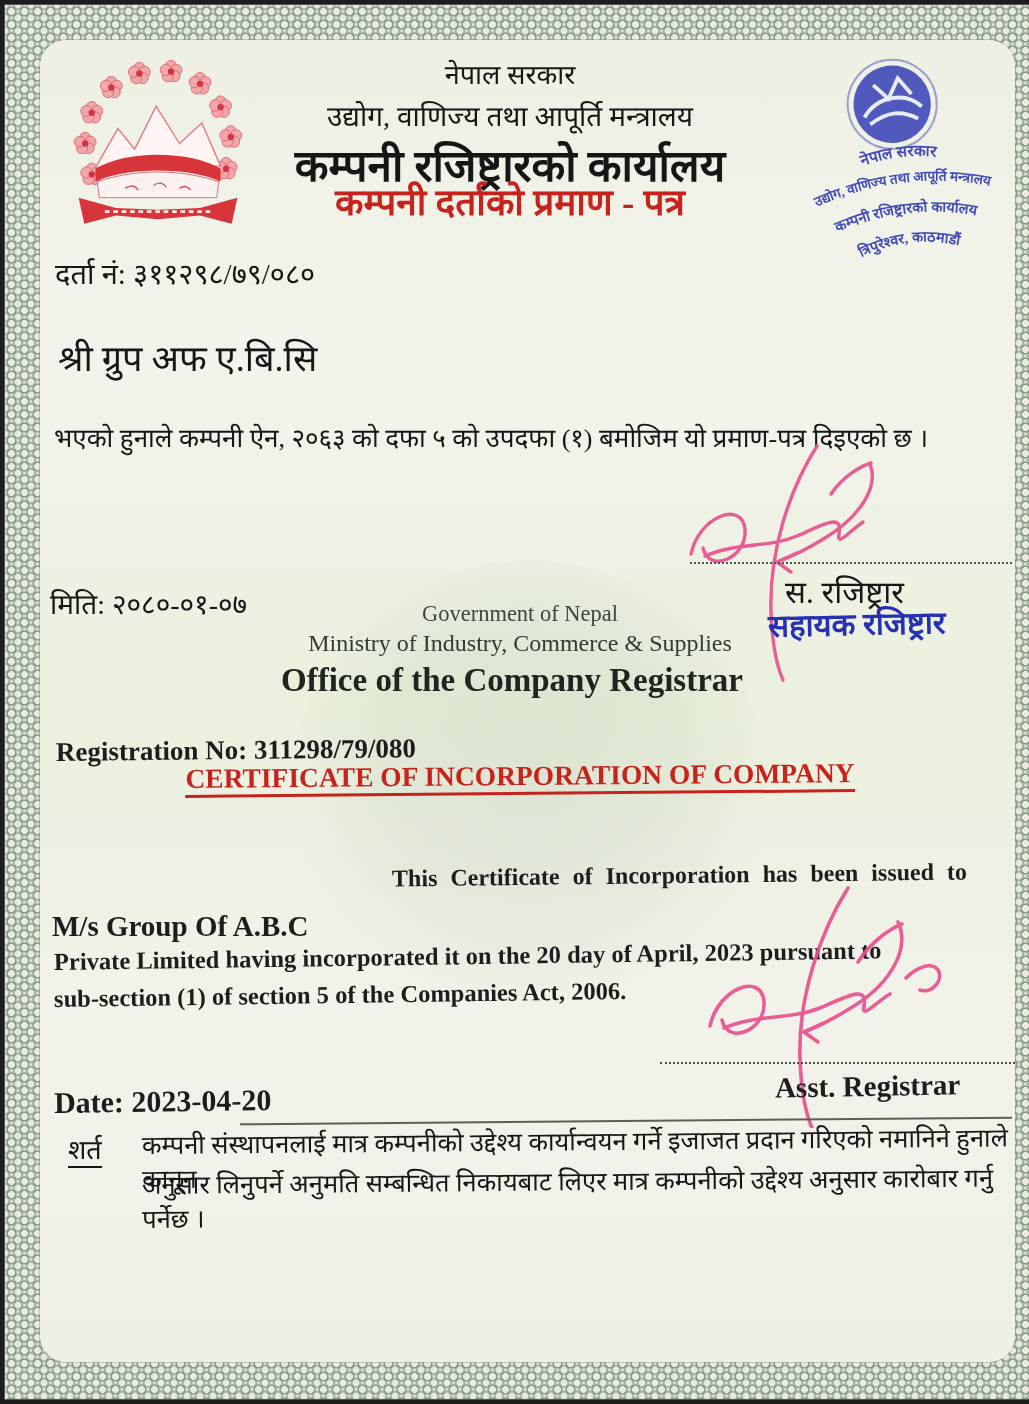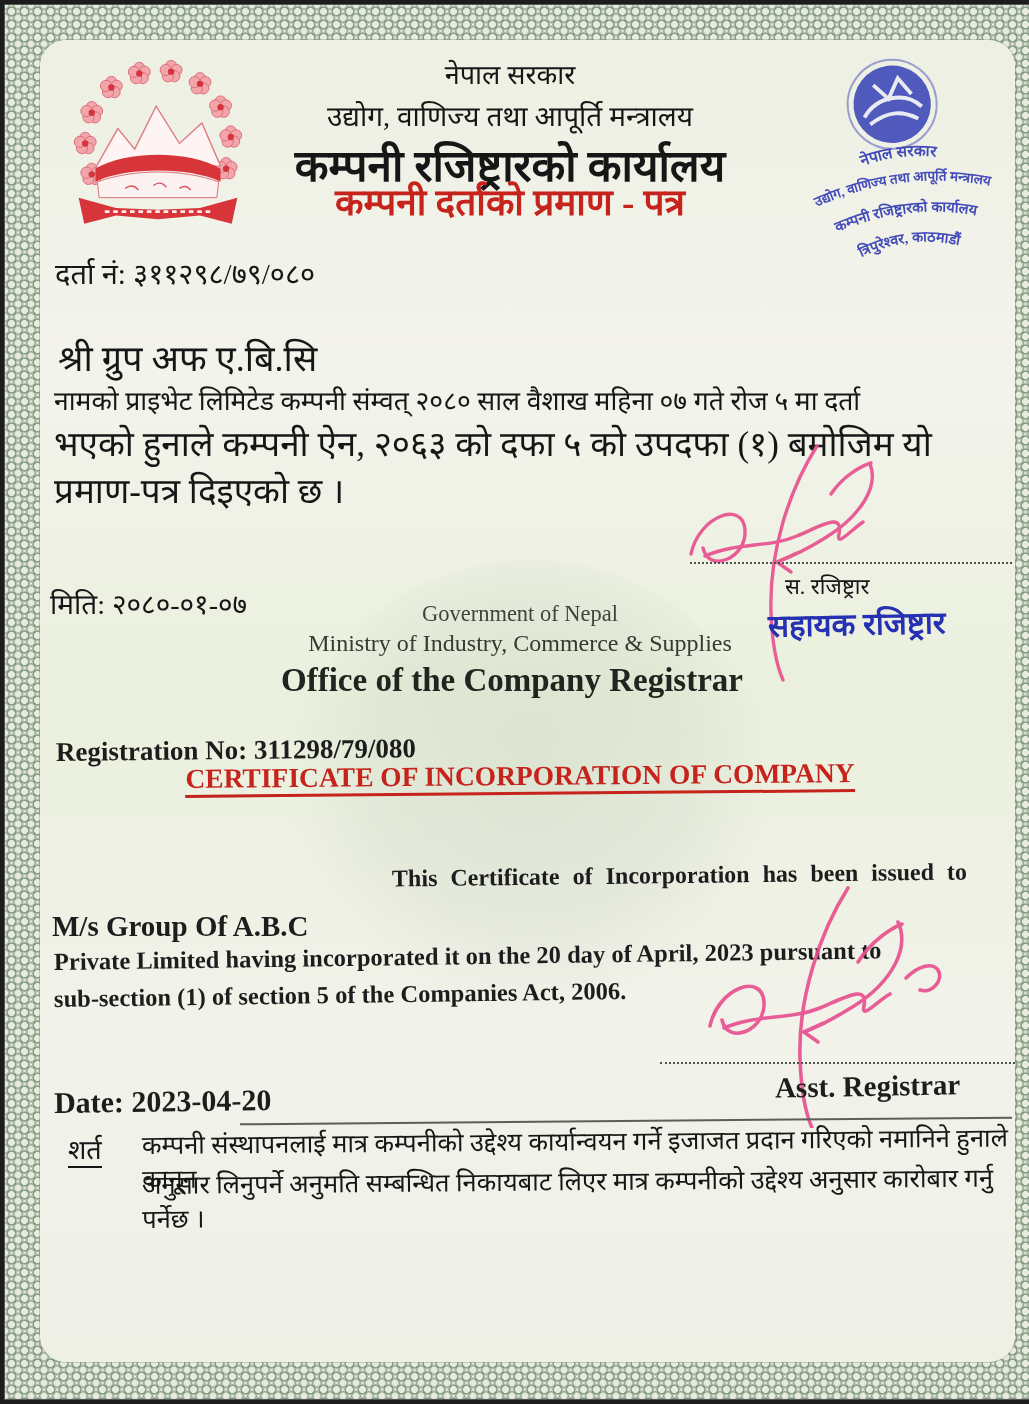--- a/index.html
+++ b/index.html
@@ -111,36 +111,35 @@
         <textPath href="#arc3" startOffset="50%" text-anchor="middle">कम्पनी रजिष्ट्रारको कार्यालय</textPath>
       </text>
       <text font-size="15" fill="#2b35b3" font-weight="bold" font-family="Liberation Serif, serif">
         <textPath href="#arc4" startOffset="50%" text-anchor="middle">त्रिपुरेश्वर, काठमाडौं</textPath>
       </text>
     </svg>
 
     <div class="abs np" style="left:15px;top:213px;font-size:29px;text-align:right;">दर्ता नं:  ३११२९८/७९/०८०</div>
 
     <div class="abs np" style="left:18px;top:293px;font-size:36px;font-weight:400;">श्री   ग्रुप अफ ए.बि.सि</div>
-    <div class="abs np" style="left:14px;top:342px;width:945px;font-size:26.5px;white-space:normal;">नामको प्राइभेट लिमिटेड कम्पनी संम्वत्  २०८०  साल  वैशाख  महिना ०७ गते रोज ५ मा दर्ता</div>
-    <div class="abs np" style="left:14px;top:379px;width:945px;font-size:35px;white-space:normal;">भएको हुनाले कम्पनी ऐन, २०६३ को दफा ५ को उपदफा  (१) बमोजिम यो प्रमाण-पत्र दिइएको छ ।</div>
+    <div class="abs np" style="left:14px;top:379px;width:945px;font-size:26px;white-space:normal;">भएको हुनाले कम्पनी ऐन, २०६३ को दफा ५ को उपदफा  (१) बमोजिम यो प्रमाण-पत्र दिइएको छ ।</div>
 
     <svg class="abs" style="left:625px;top:392px;" width="265" height="250" viewBox="0 0 265 250">
       <g fill="none" stroke="#e8518e" stroke-width="3.4" stroke-linecap="round" opacity=".92">
         <path d="M152,14 C124,58 104,120 106,180 C107,210 111,232 118,248"></path>
         <path d="M26,122 C34,84 78,68 80,98 C82,126 44,142 38,116"></path>
         <path d="M40,124 C72,110 104,116 132,104 C158,93 178,80 174,102 C171,116 186,98 198,90"></path>
         <path d="M205,32 C214,54 196,84 160,106 C144,116 128,124 112,130"></path>
         <path d="M112,130 L132,121 M112,130 L126,140"></path>
         <path d="M166,62 C178,44 196,34 206,31"></path>
       </g>
     </svg>
 
     <div class="abs dotline" style="left:650px;top:522px;width:322px;"></div>
-    <div class="abs np" style="left:745px;top:530px;font-size:22px;">स. रजिष्ट्रार</div>
+    <div class="abs np" style="left:745px;top:530px;font-size:31px;">स. रजिष्ट्रार</div>
     <div class="abs np blue bold" style="left:728px;top:562px;font-size:31px;transform:rotate(-1.2deg);">सहायक रजिष्ट्रार</div>
 
     <div class="abs np" style="left:10px;top:544px;font-size:28px;">मिति: २०८०-०१-०७</div>
 
     <div class="abs en center" style="left:190px;top:590px;width:580px;font-size:24px;color:#333b33;">Ministry of Industry, Commerce &amp; Supplies</div>
     <div class="abs en center" style="left:260px;top:561px;width:440px;font-size:22.5px;color:#3d453d;">Government of Nepal</div>
     <div class="abs en center bold" style="left:152px;top:622px;width:640px;font-size:33px;color:#20261f;">Office of the Company Registrar</div>
 
     <div class="abs en bold" style="left:16px;top:695px;font-size:27px;transform:rotate(-0.6deg);">Registration No: 311298/79/080</div>
     <div class="abs center" style="left:135px;top:720px;width:690px;transform:rotate(-0.5deg);">

